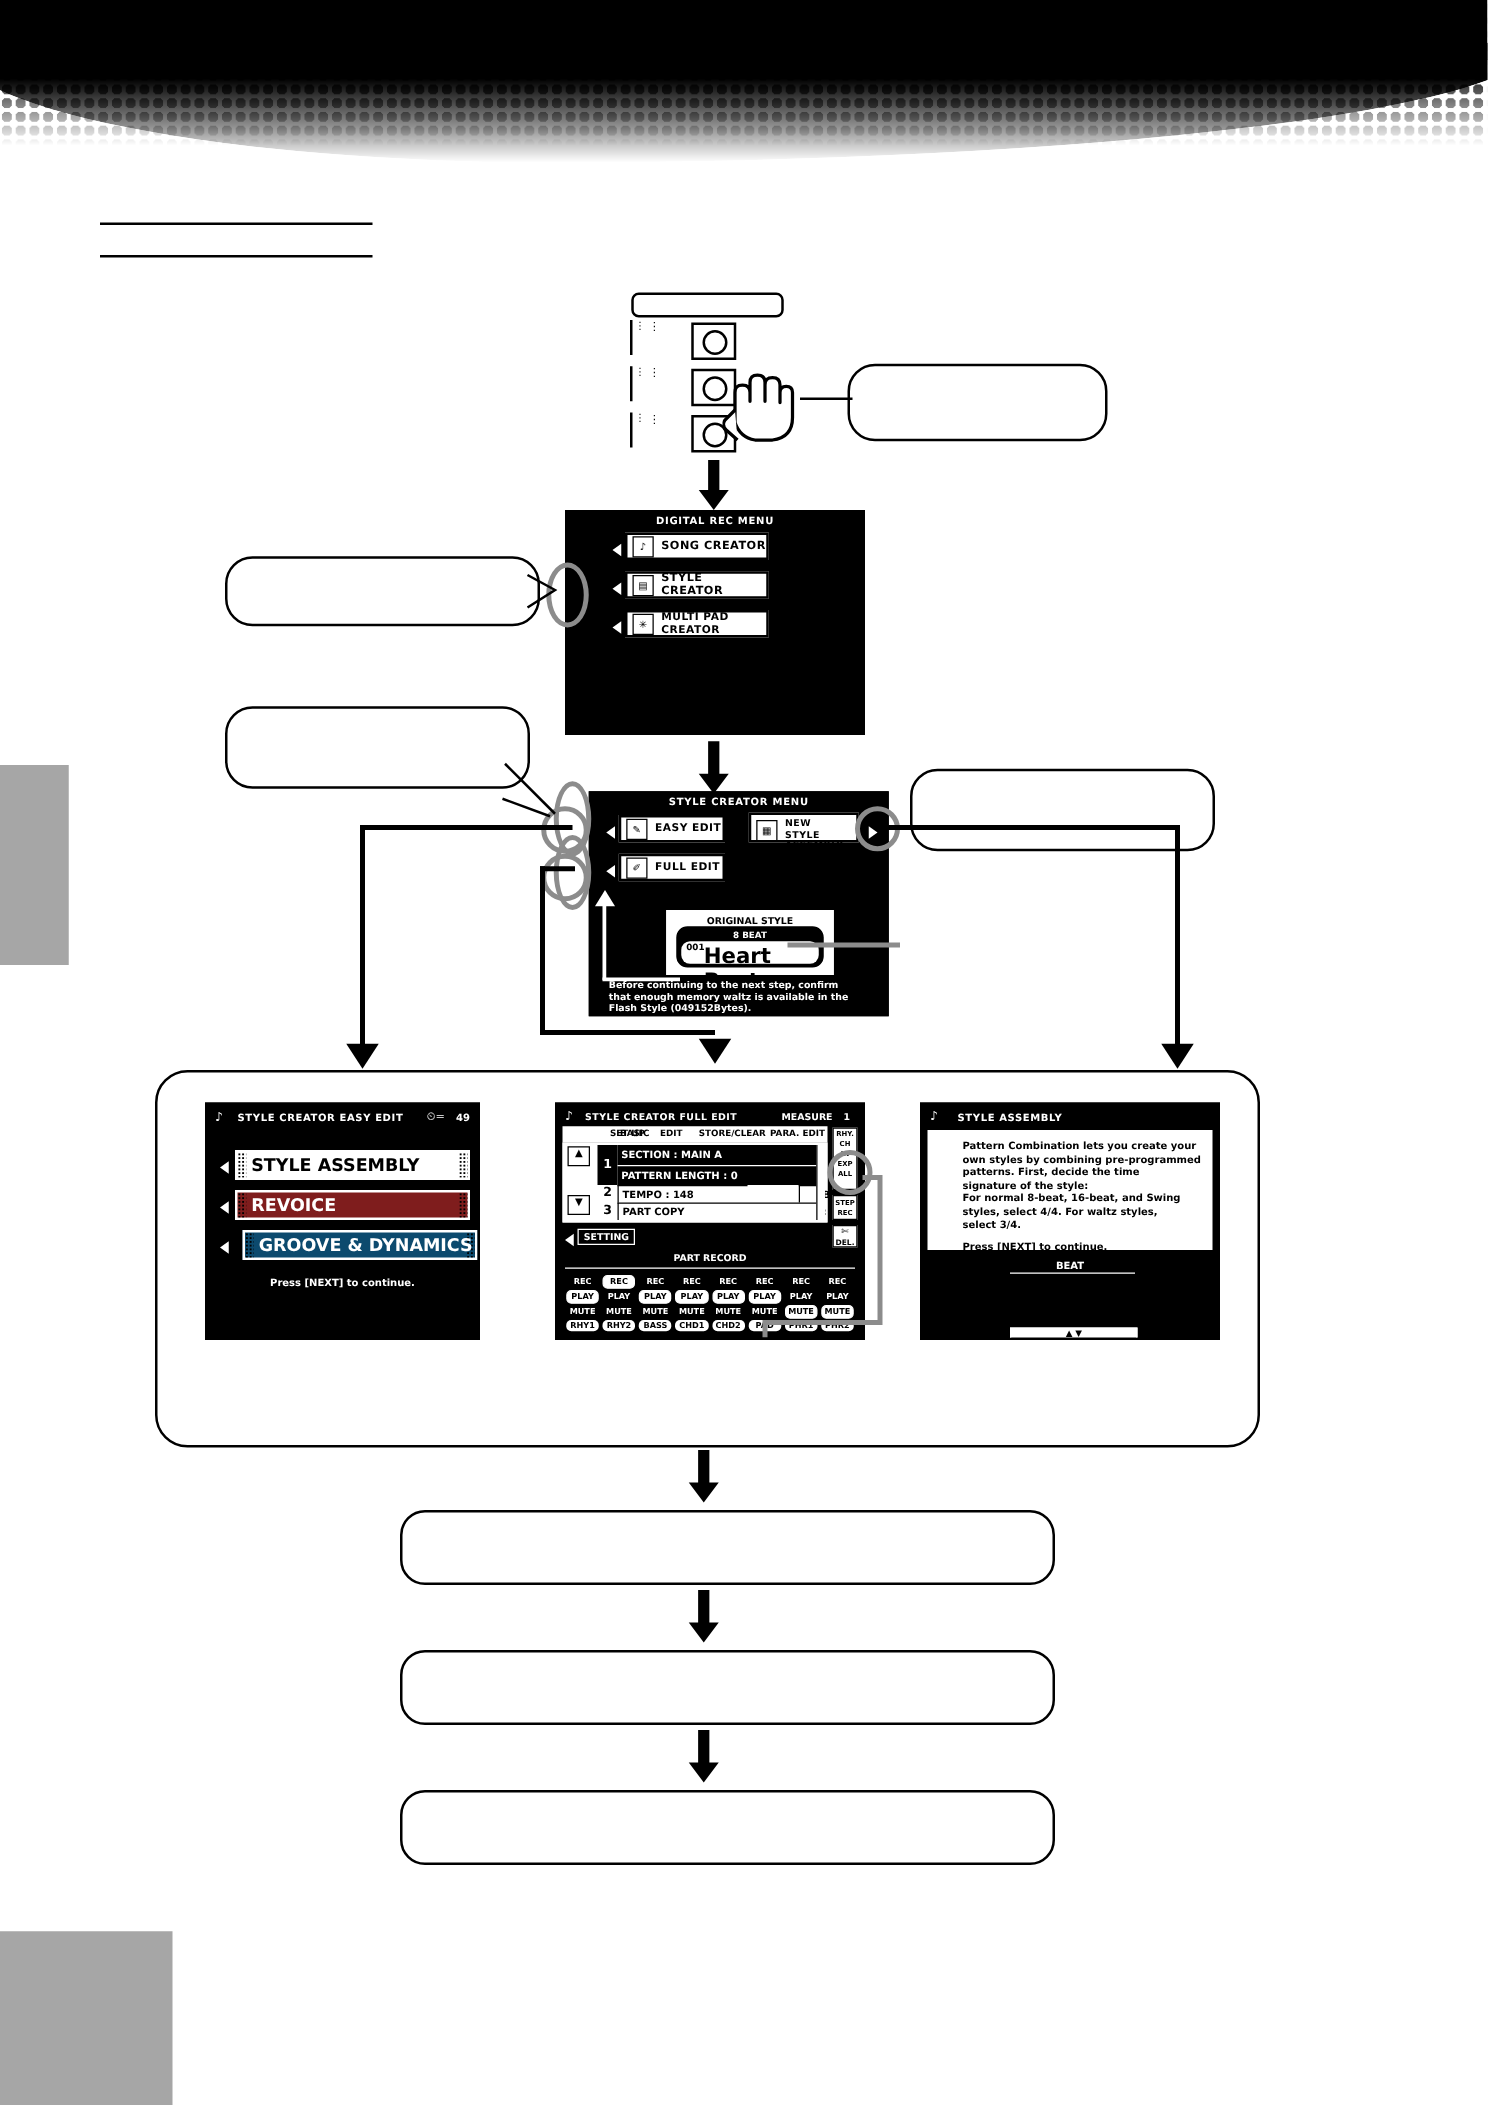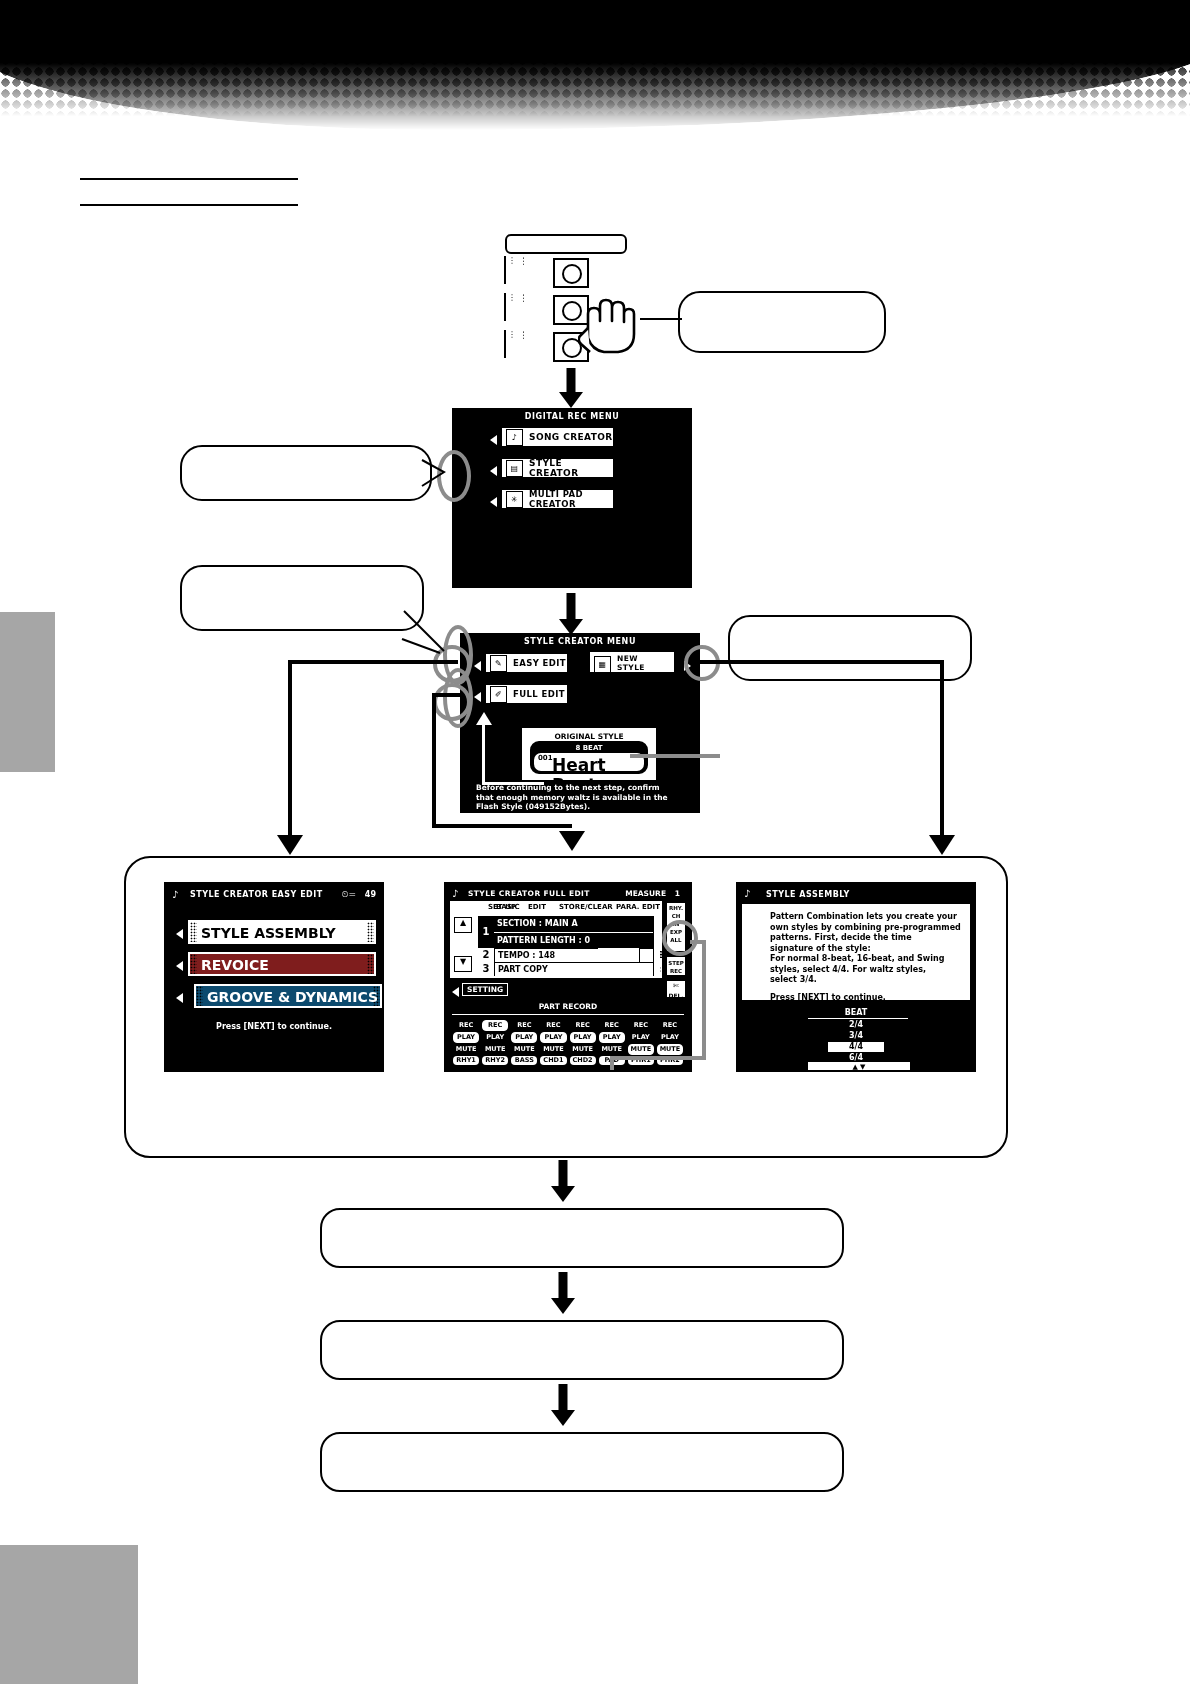--- a/index.html
+++ b/index.html
@@ -154,21 +154,21 @@
 </div>
 <svg style="position:absolute;left:420px;top:452px;width:26px;height:42px;" viewBox="0 0 26 42">
   <path d="M2 8 L24 20 L2 34" fill="none" stroke="#000" stroke-width="2"></path>
 </svg>
 
 <div class="arrow-v" style="left:556px;top:593px;width:30px;height:42px;">
   <div class="shaft" style="height:28px;"></div>
   <div class="head" style="top:26px;"></div>
 </div>
 
-<div class="lcd" style="left:460px;top:633px;width:240px;height:180px;">
+<div class="lcd" style="left:471px;top:633px;width:240px;height:180px;">
   <div class="lcd-title">STYLE CREATOR MENU</div>
 
   <div class="tri-left" style="left:12px;top:26px;"></div>
   <div class="shadow-dots" style="left:26px;top:40px;width:85px;height:5px;"></div>
   <div class="menu-card" style="left:22px;top:17px;width:85px;height:22px;">
     <span class="ic">✎</span>
     <span style="font-size:8.5px">EASY EDIT</span>
   </div>
 
   <div class="tri-left" style="left:12px;top:57px;"></div>
@@ -406,26 +406,20 @@
     <div>patterns. First, decide the time</div>
     <div>signature of the style:</div>
     <div>For normal 8-beat, 16-beat, and Swing</div>
     <div>styles, select 4/4. For waltz styles,</div>
     <div>select 3/4.</div>
     <div style="margin-top:7px;">Press [NEXT] to continue.</div>
   </div>
 
   <div style="position:absolute;left:0;right:0;top:124px;text-align:center;font-size:8px;font-weight:bold;">BEAT</div>
   <div style="position:absolute;left:70px;width:100px;top:134px;height:1px;background:#fff;"></div>
-  <div id="beat-list" style="position:absolute;left:0;right:0;top:136px;">
-      <div style="width: 56px; margin: 0px auto 1px; text-align: center; font-size: 8px; font-weight: bold; line-height: 10px; background: rgb(0, 0, 0); color: rgb(255, 255, 255);">2/4</div>
-      <div style="width: 56px; margin: 0px auto 1px; text-align: center; font-size: 8px; font-weight: bold; line-height: 10px; background: rgb(0, 0, 0); color: rgb(255, 255, 255);">3/4</div>
-      <div style="width: 56px; margin: 0px auto 1px; text-align: center; font-size: 8px; font-weight: bold; line-height: 10px; background: rgb(255, 255, 255); color: rgb(0, 0, 0);">4/4</div>
-      <div style="width: 56px; margin: 0px auto 1px; text-align: center; font-size: 8px; font-weight: bold; line-height: 10px; background: rgb(0, 0, 0); color: rgb(255, 255, 255);">6/4</div>
-    </div>
   <div style="position:absolute;left:70px;width:100px;top:178px;height:9px;background:#fff;border:1px solid #fff;
               color:#000;font-size:7px;text-align:center;line-height:9px;">▲ ▼</div>
 </div>
 
 <div class="arrow-v" style="left:548px;top:1160px;width:30px;height:42px;">
   <div class="shaft" style="height:28px;"></div>
     <div class="head" style="top:26px;"></div>
 </div>
 <div class="lowbal" style="left:320px;top:1208px;width:520px;height:56px;">
   <span style="position:absolute;left:18px;top:20px;font-size:11px;"></span>

